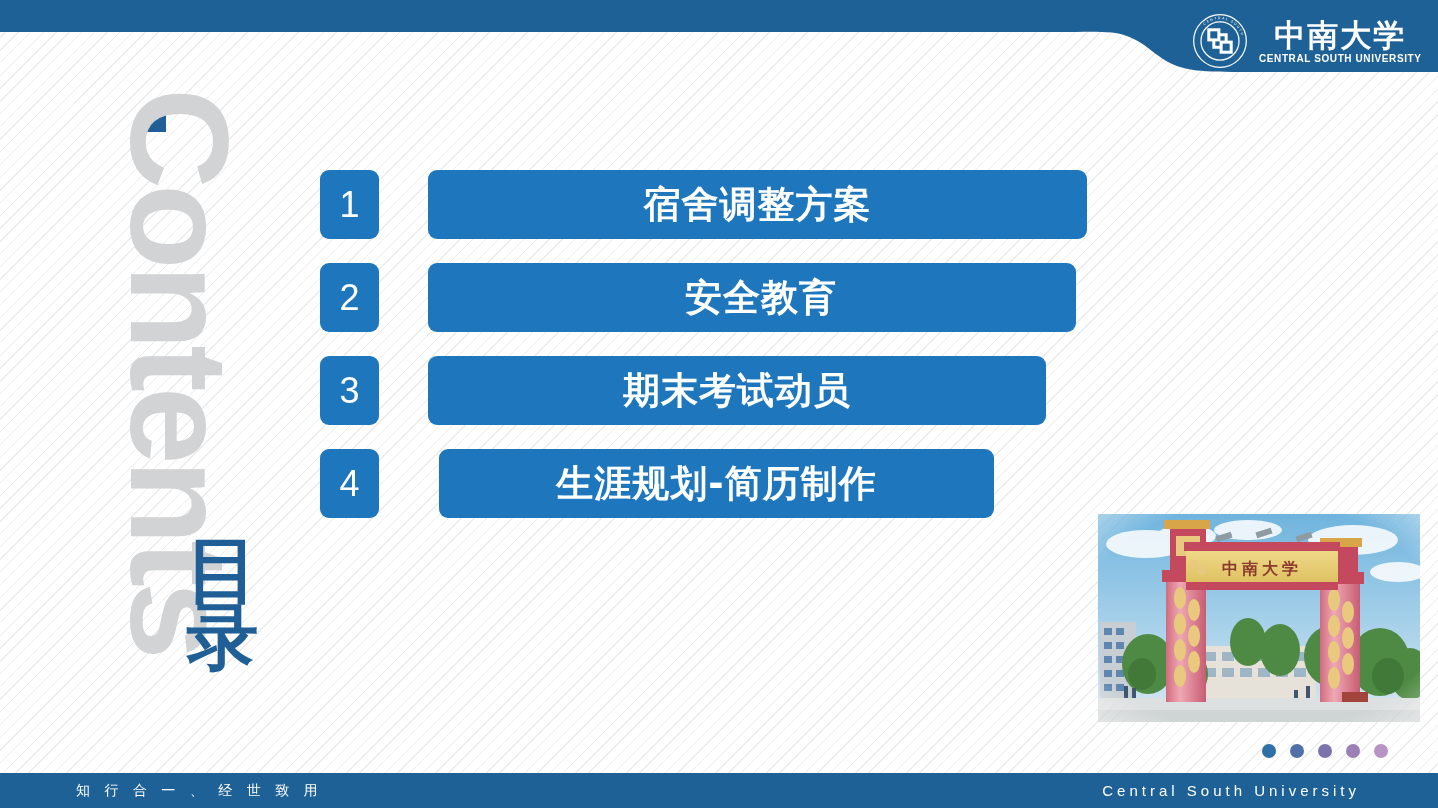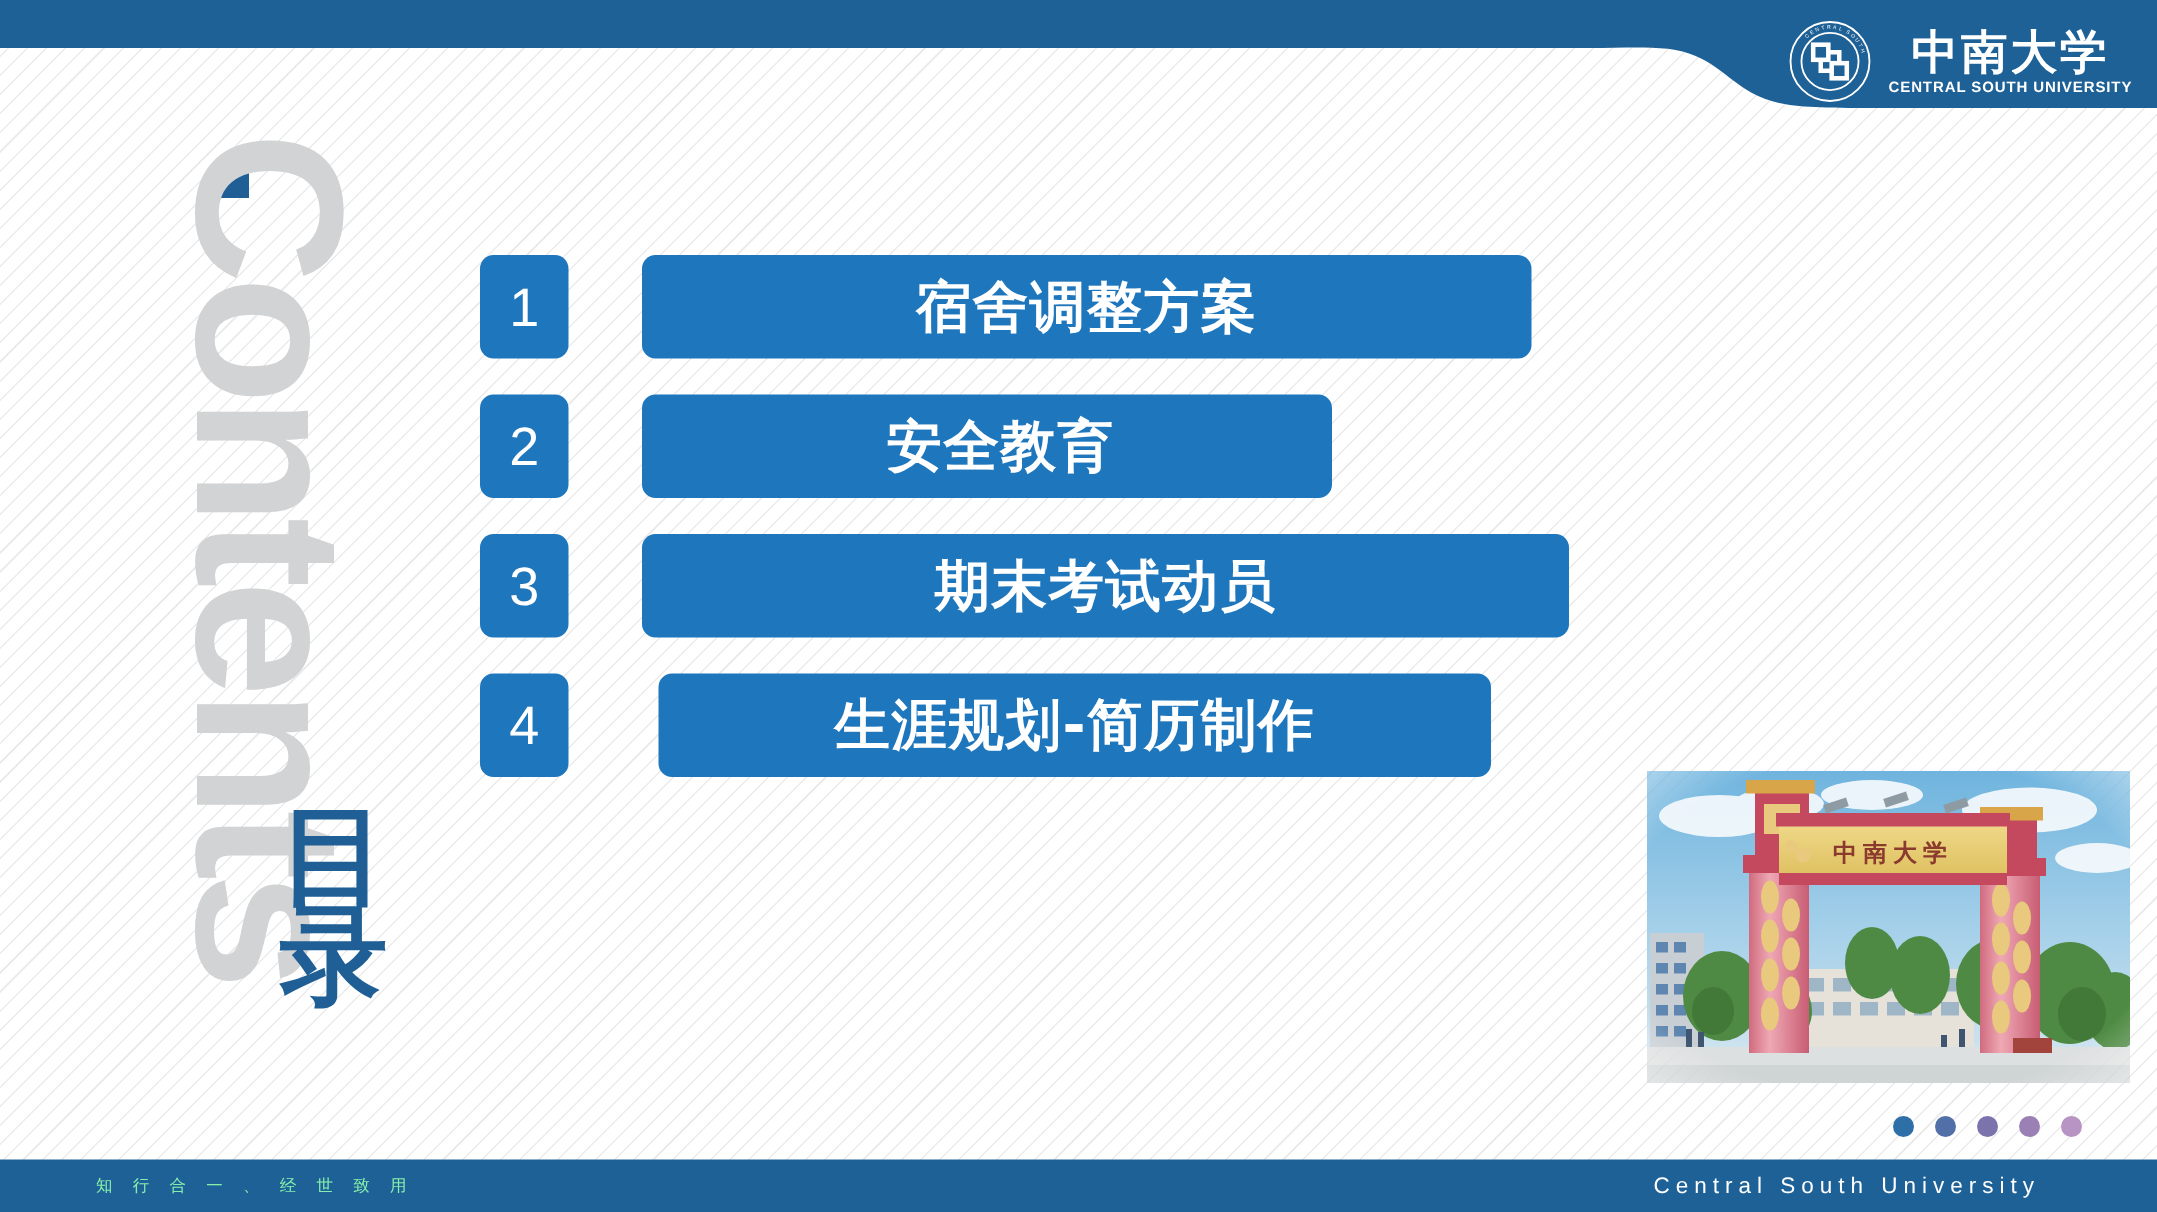--- a/index.html
+++ b/index.html
@@ -149,22 +149,22 @@
     display:flex;
     align-items:center;
     justify-content:center;
     color:#ffffff;
     font-size:37px;
     font-weight:bold;
     letter-spacing:1px;
     font-family:"DejaVu Sans", sans-serif;
   }
 
-  .agenda-row[data-idx="0"] .agenda-bar { width:593px; }
-  .agenda-row[data-idx="1"] .agenda-bar { width:460px;padding-left:18px; }
+  .agenda-row[data-idx="0"] .agenda-bar { width:659px; }
+  .agenda-row[data-idx="1"] .agenda-bar { width:648px;padding-left:18px; }
   .agenda-row[data-idx="2"] .agenda-bar { width:618px; }
   .agenda-row[data-idx="3"] .agenda-bar { width:555px;margin-left:11px; }
 
   
   #photo {
     position:absolute;
     left:1098px; top:514px;
     width:322px; height:208px;
     overflow:hidden;
     -webkit-mask-image: radial-gradient(ellipse 92% 92% at 50% 50%, #000 60%, rgba(0,0,0,0) 100%);
@@ -184,25 +184,25 @@
 
   
   #footer {
     position:absolute;
     left:0; top:773px;
     width:1438px; height:35px;
     background:#1E6196;
   }
   #footer-left {
     position:absolute;
-    left:64px; top:0;
+    left:76px; top:0;
     height:35px;
     line-height:35px;
-    color:#86efac;
-    font-size:11px;
+    color:#ffffff;
+    font-size:14px;
     letter-spacing:5px;
     font-family:"DejaVu Sans", sans-serif;
   }
   #footer-right {
     position:absolute;
     right:78px; top:0;
     height:35px;
     line-height:35px;
     color:#ffffff;
     font-size:15px;

